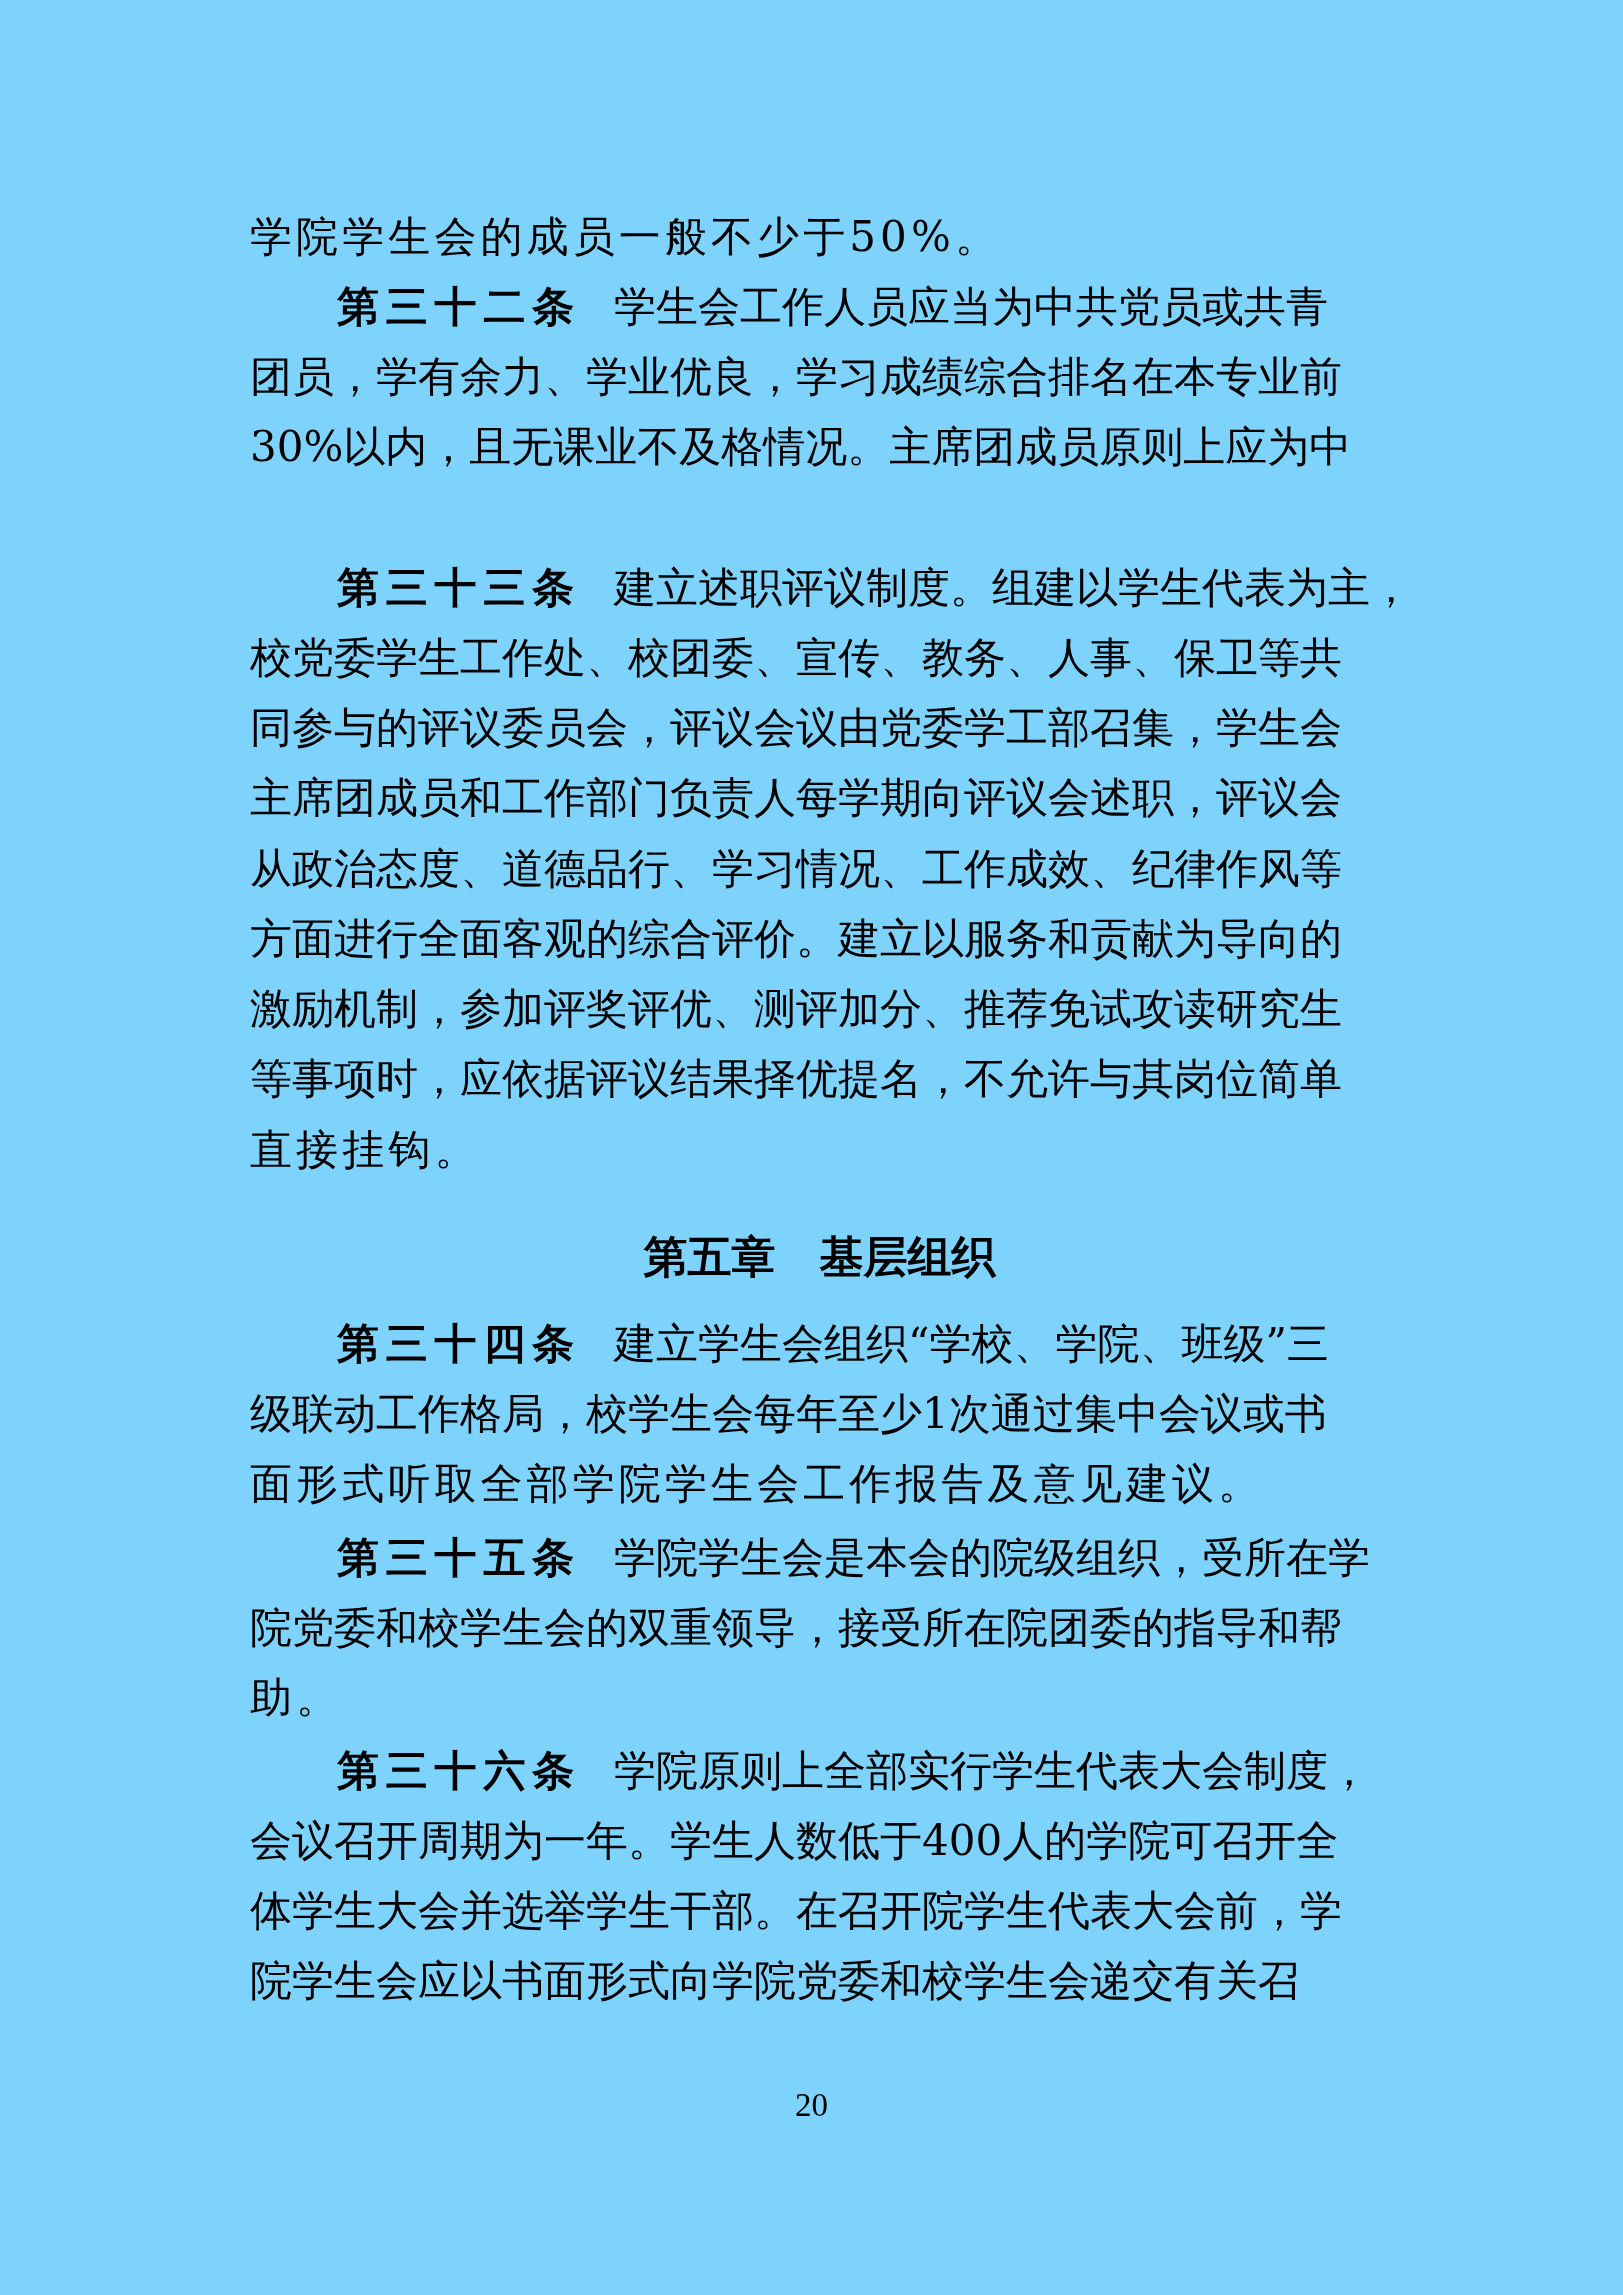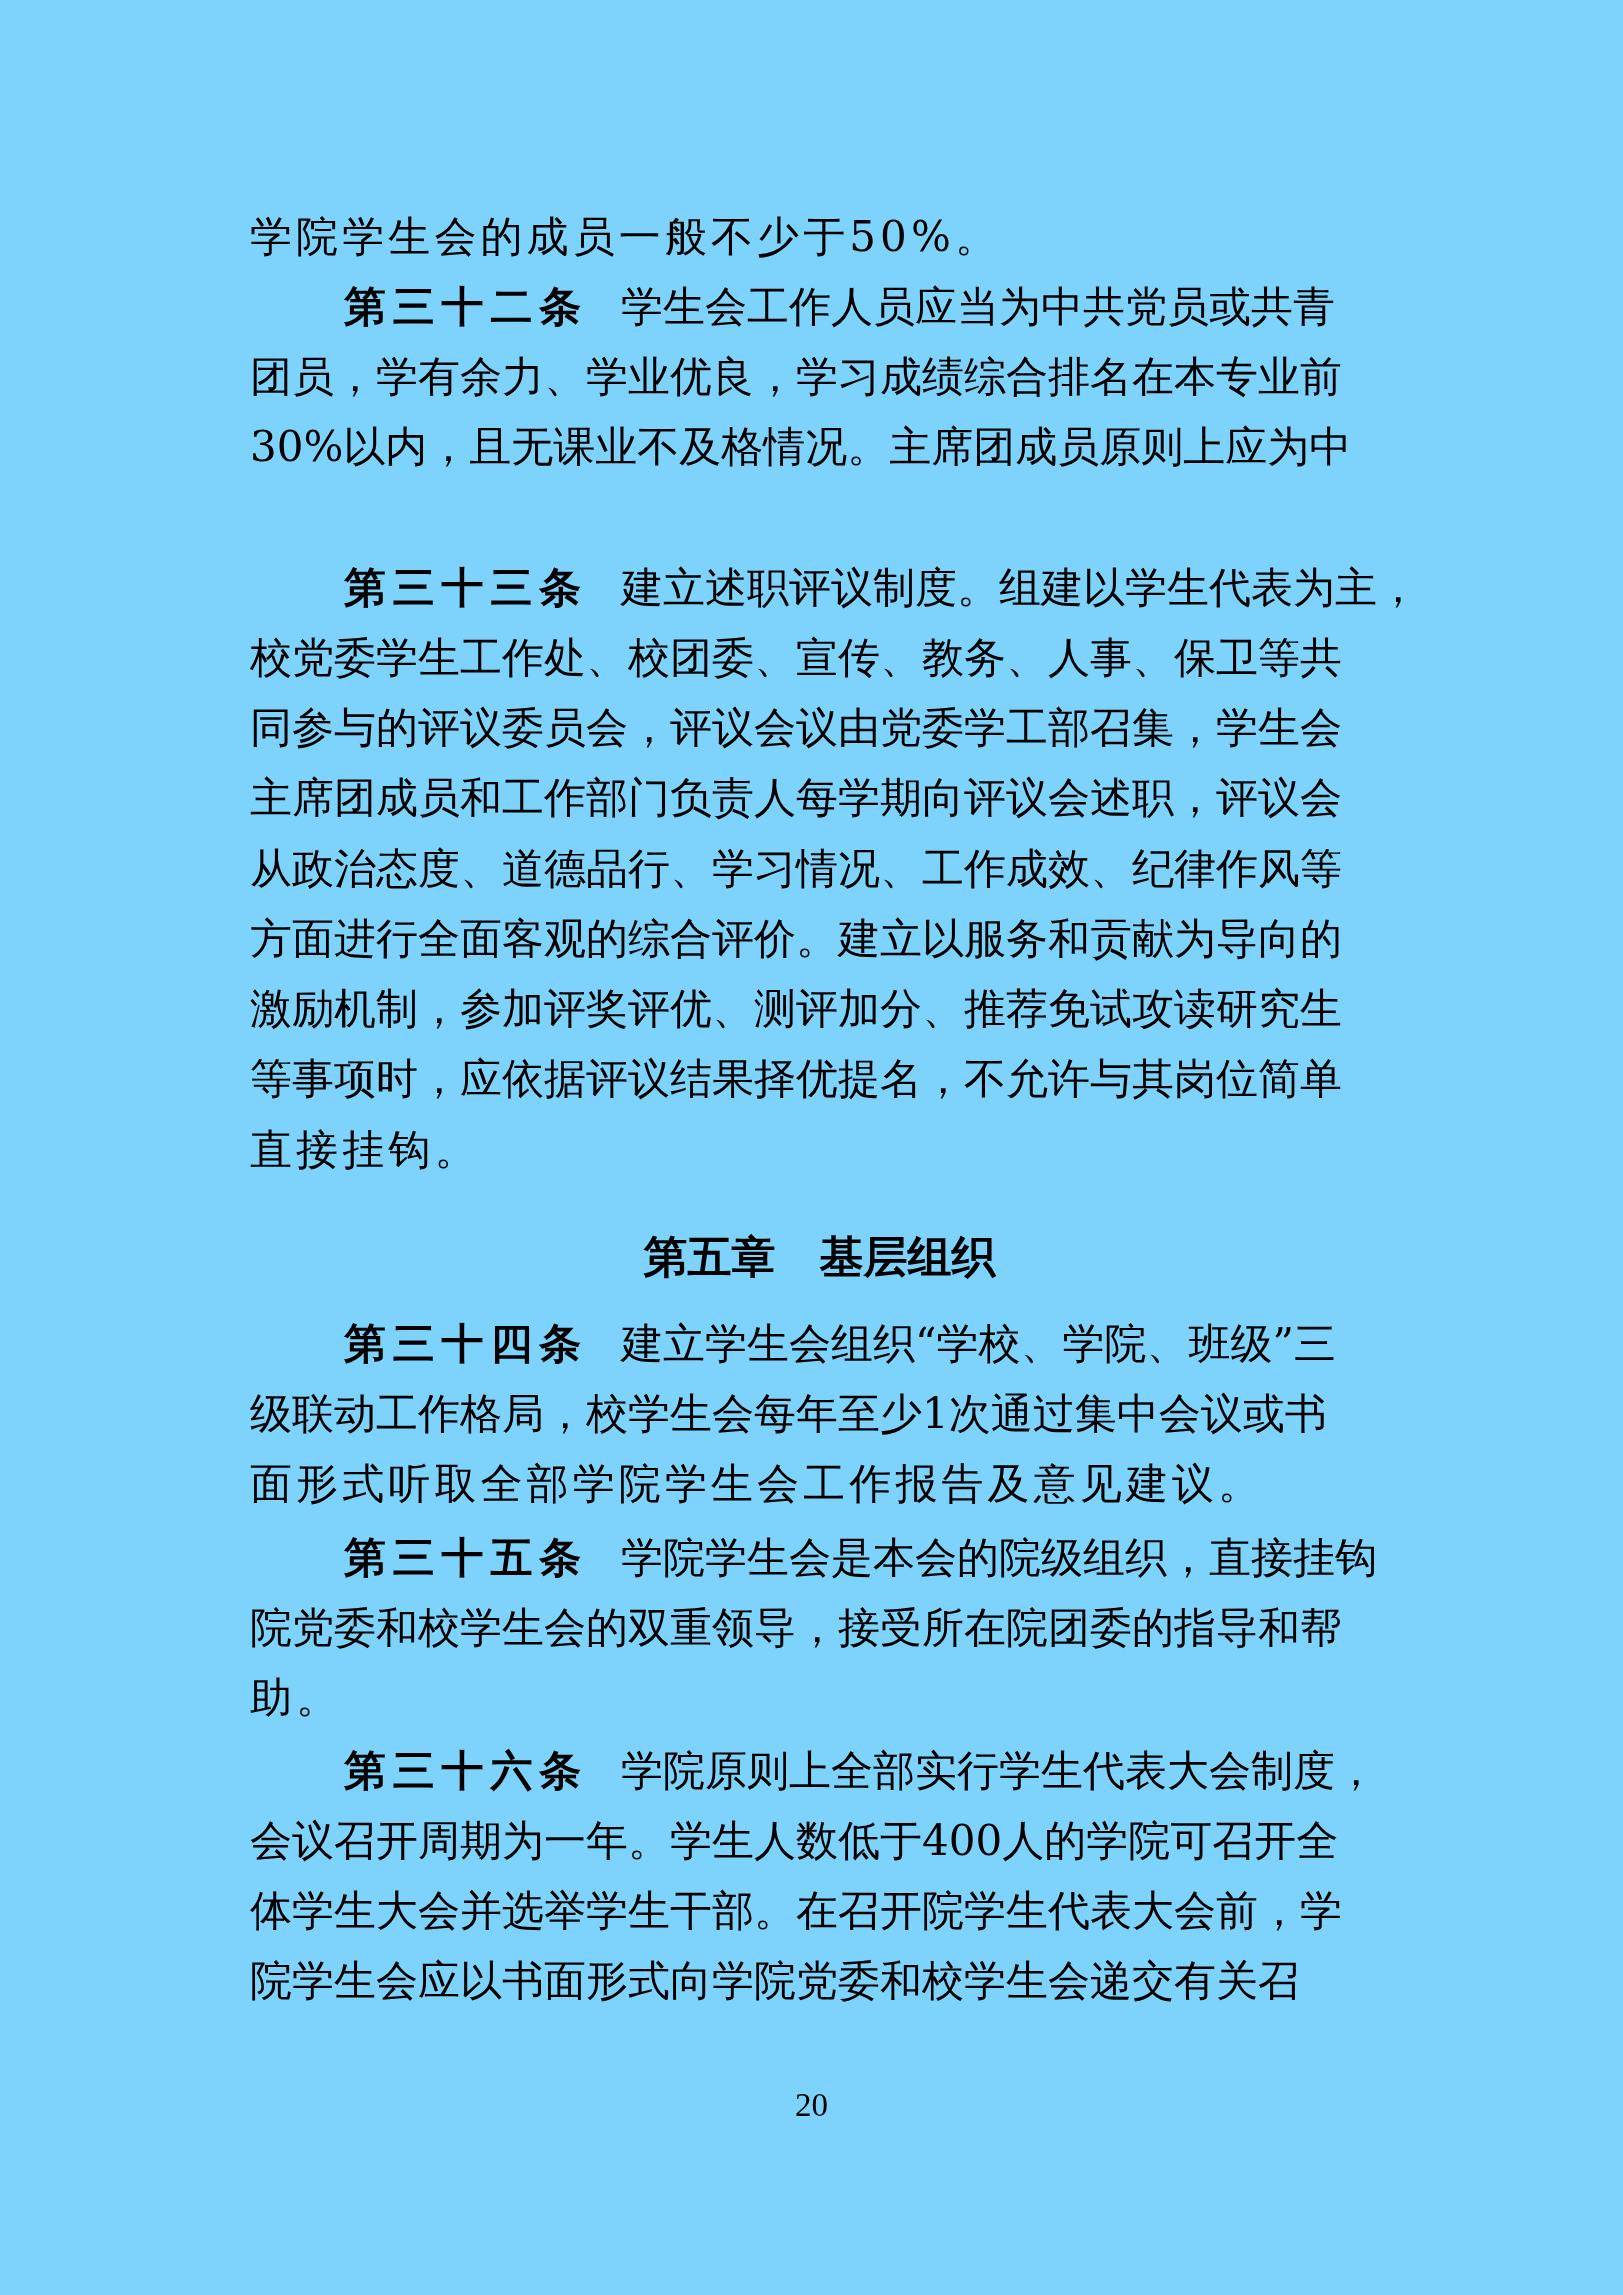--- a/index.html
+++ b/index.html
@@ -12,21 +12,21 @@
     height: 55px;
     font-family: "DejaVu Serif", "Liberation Serif", serif;
     font-size: 42px;
     line-height: 55px;
     white-space: nowrap;
     text-align: justify;
     text-align-last: justify;
     color: #000000;
   }
   .line.last { text-align-last: left; letter-spacing: 4.1px; }
-  .line.indent { left: 344px; width: 1038px; }
+  .line.indent { left: 337px; width: 1038px; }
   .label {
     font-family: "DejaVu Serif", "Liberation Serif", serif;
     font-weight: bold;
     letter-spacing: 6.8px;
     margin-right: 33px;
   }
   .heading {
     position: absolute;
     left: 0; width: 1623px;
     top: 1227px;
@@ -104,21 +104,21 @@
     <span class="label">第三十四条</span><span style="letter-spacing: 0px;">建立学生会组织“学校、学院、班级”三</span>
   </div>
   <div class="line" style="top: 1386px; text-align: left; text-align-last: left;">
     <span style="letter-spacing: 0px;">级联动工作格局，校学生会每年至少1次通过集中会议或书</span>
   </div>
   <div class="line last" style="top:1456px;">
     <span>面形式听取全部学院学生会工作报告及意见建议。</span>
   </div>
 
   <div class="line indent" style="top: 1530px; text-align: left; text-align-last: left;">
-    <span class="label">第三十五条</span><span style="letter-spacing: 0px;">学院学生会是本会的院级组织，直接挂钩</span>
+    <span class="label">第三十五条</span><span style="letter-spacing: 0px;">学院学生会是本会的院级组织，受所在学</span>
   </div>
   <div class="line" style="top: 1600px; text-align: left; text-align-last: left;">
     <span style="letter-spacing: 0px;">院党委和校学生会的双重领导，接受所在院团委的指导和帮</span>
   </div>
   <div class="line last" style="top:1670px;">
     <span>助。</span>
   </div>
 
   <div class="line indent" style="top: 1743px; text-align: right; text-align-last: left;">
     <span class="label">第三十六条</span><span style="letter-spacing: 0px;">学院原则上全部实行学生代表大会制度，</span>

